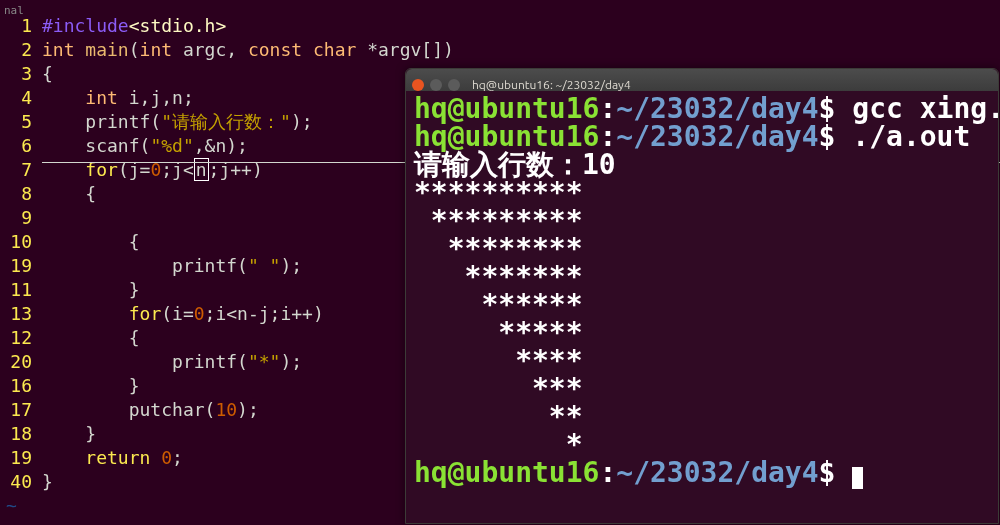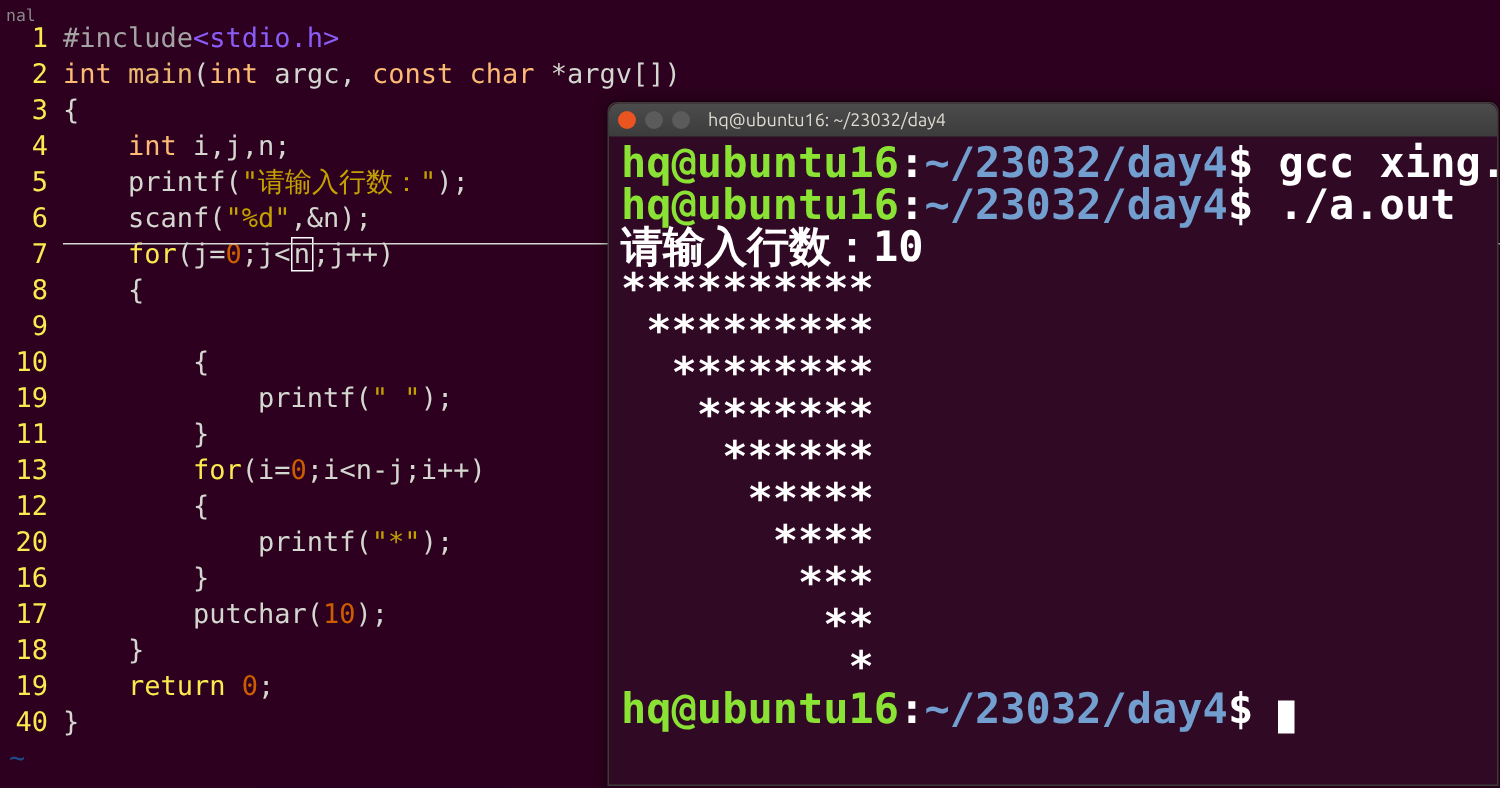--- a/index.html
+++ b/index.html
@@ -43,22 +43,22 @@
     .line-num {
       width: 42px;
       text-align: right;
       color: #fce94f;
       padding-right: 10px;
       flex-shrink: 0;
     }
     .code-content {
       color: #d3d7cf;
     }
-    .preproc { color: #a3a3a3; }
-    .angle { color: #8b5cf6; }
+    .preproc { color: #8b5cf6; }
+    .angle { color: #fef9c3; }
     .type { color: #fdba74; }
     .func { color: #e9b96e; }
     .keyword { color: #fce94f; }
     .string { color: #c4a000; }
     .number { color: #ce5c00; }
     .punct { color: #d3d7cf; }
     .cursor-box {
       border: 1px solid #fff;
       padding: 0 1px;
     }
@@ -84,21 +84,21 @@
       background: #300a24;
       border-radius: 6px 6px 0 0;
       box-shadow: 0 0 8px rgba(0,0,0,0.5);
       border: 1px solid #3c3b37;
     }
     .titlebar {
       height: 22px;
       background: linear-gradient(#4c4c4c, #3c3c3c);
       border-radius: 6px 6px 0 0;
       display: flex;
-      align-items: center;
+      align-items: flex-end;
       padding: 0 6px;
       font-size: 12px;
       color: #dfdbd2;
     }
     .win-btn {
       width: 12px;
       height: 12px;
       border-radius: 50%;
       margin-right: 6px;
       flex-shrink: 0;

